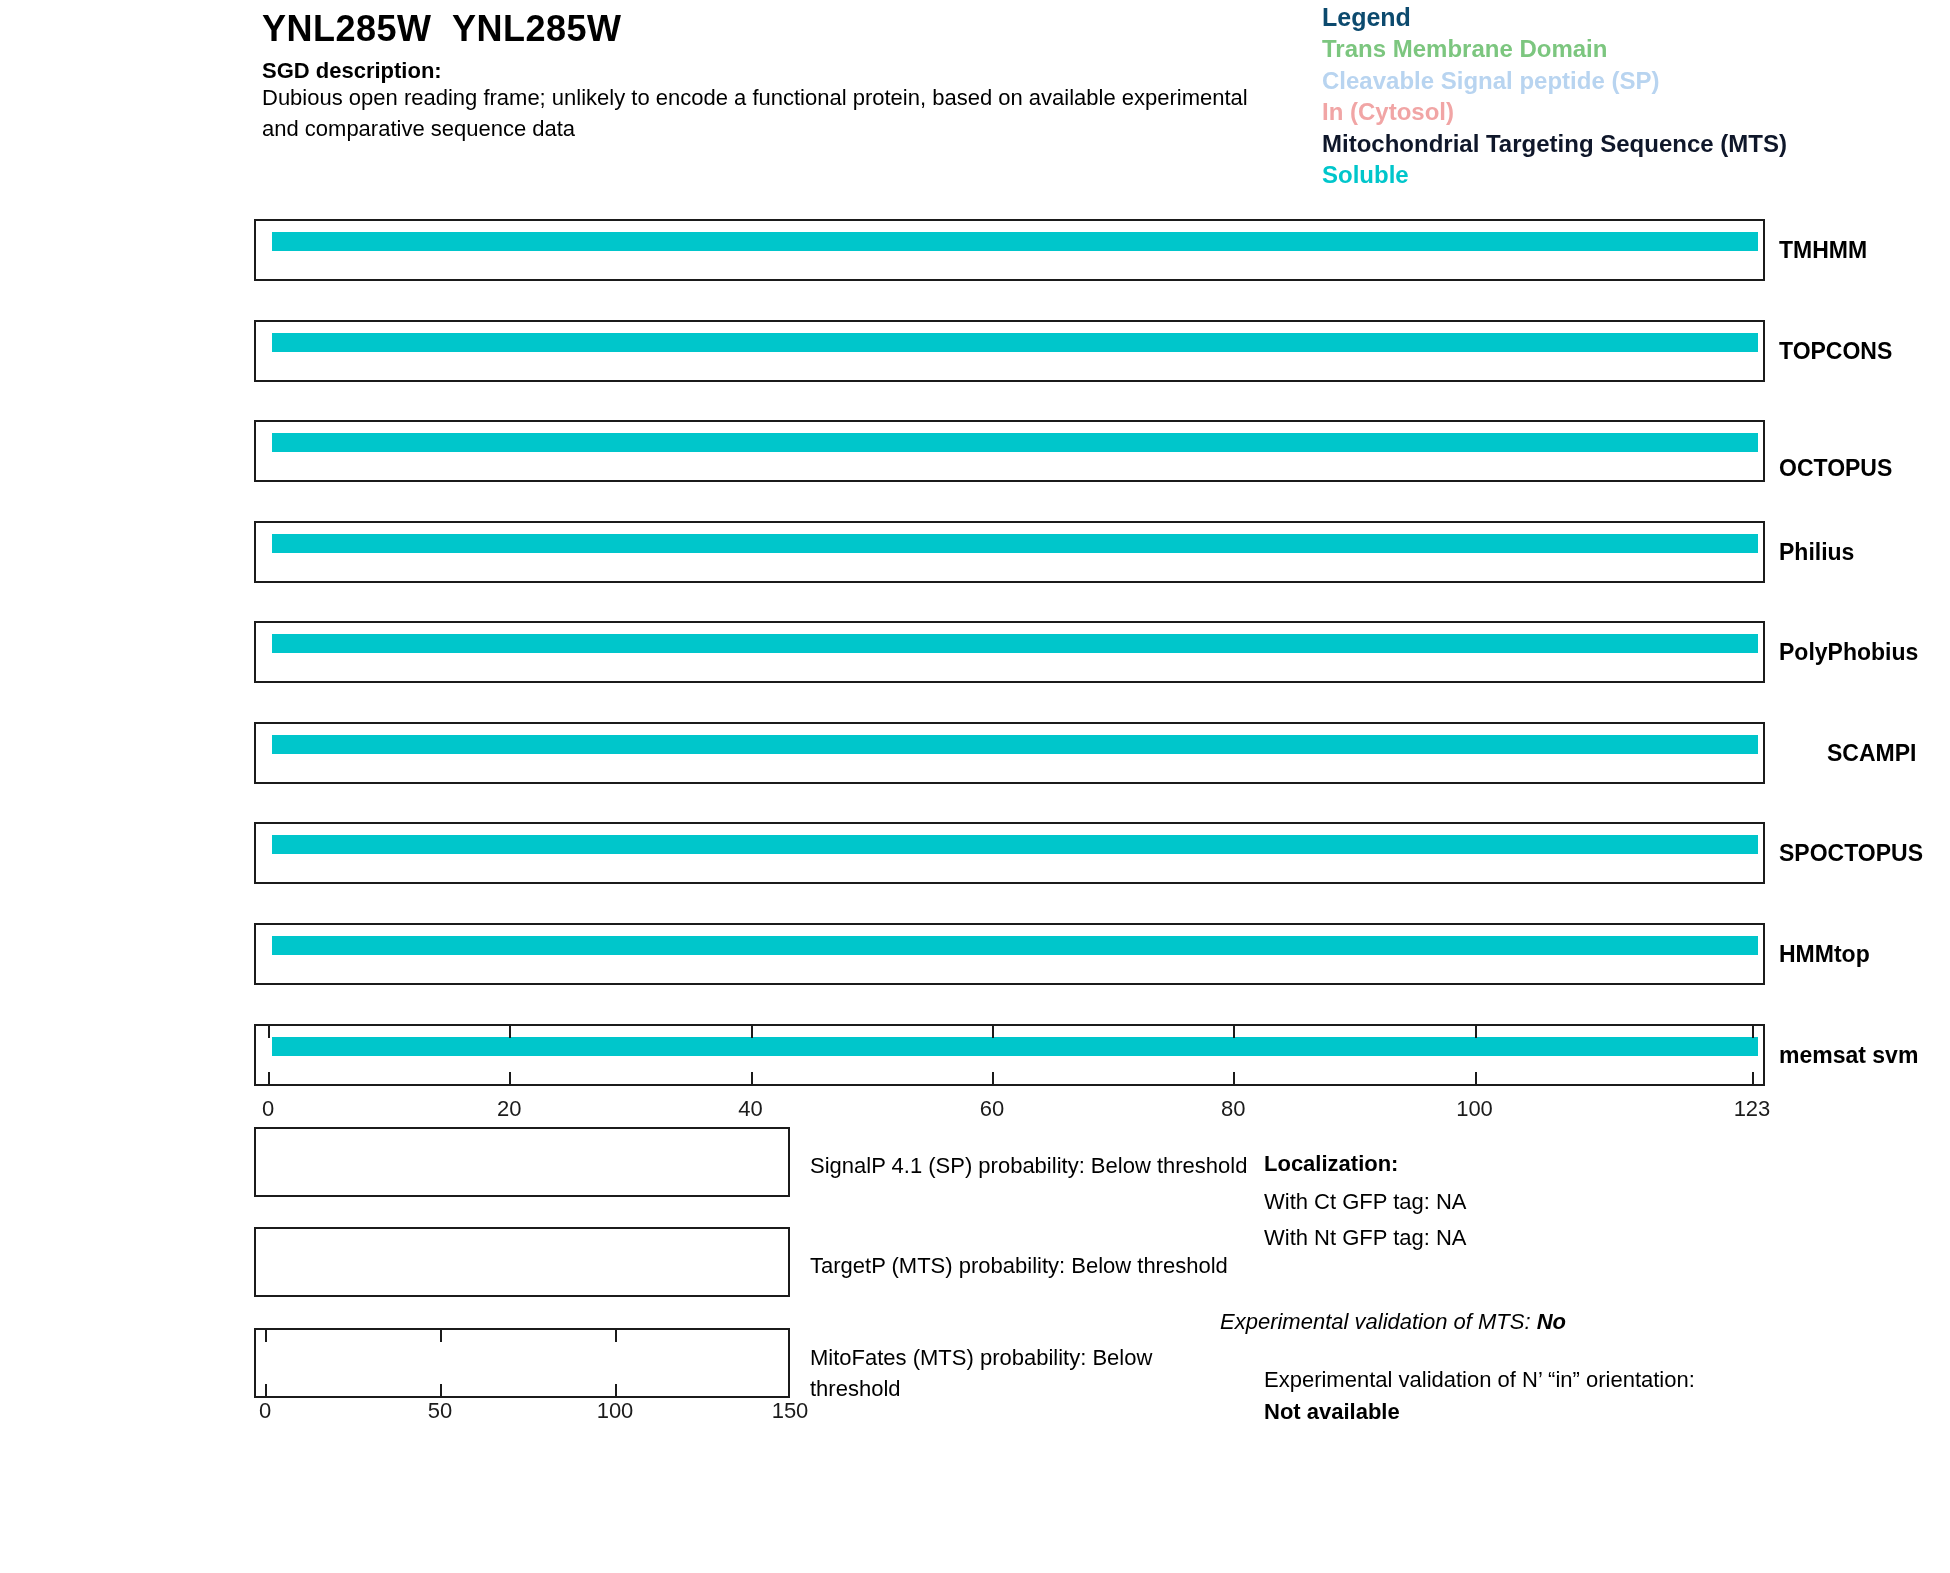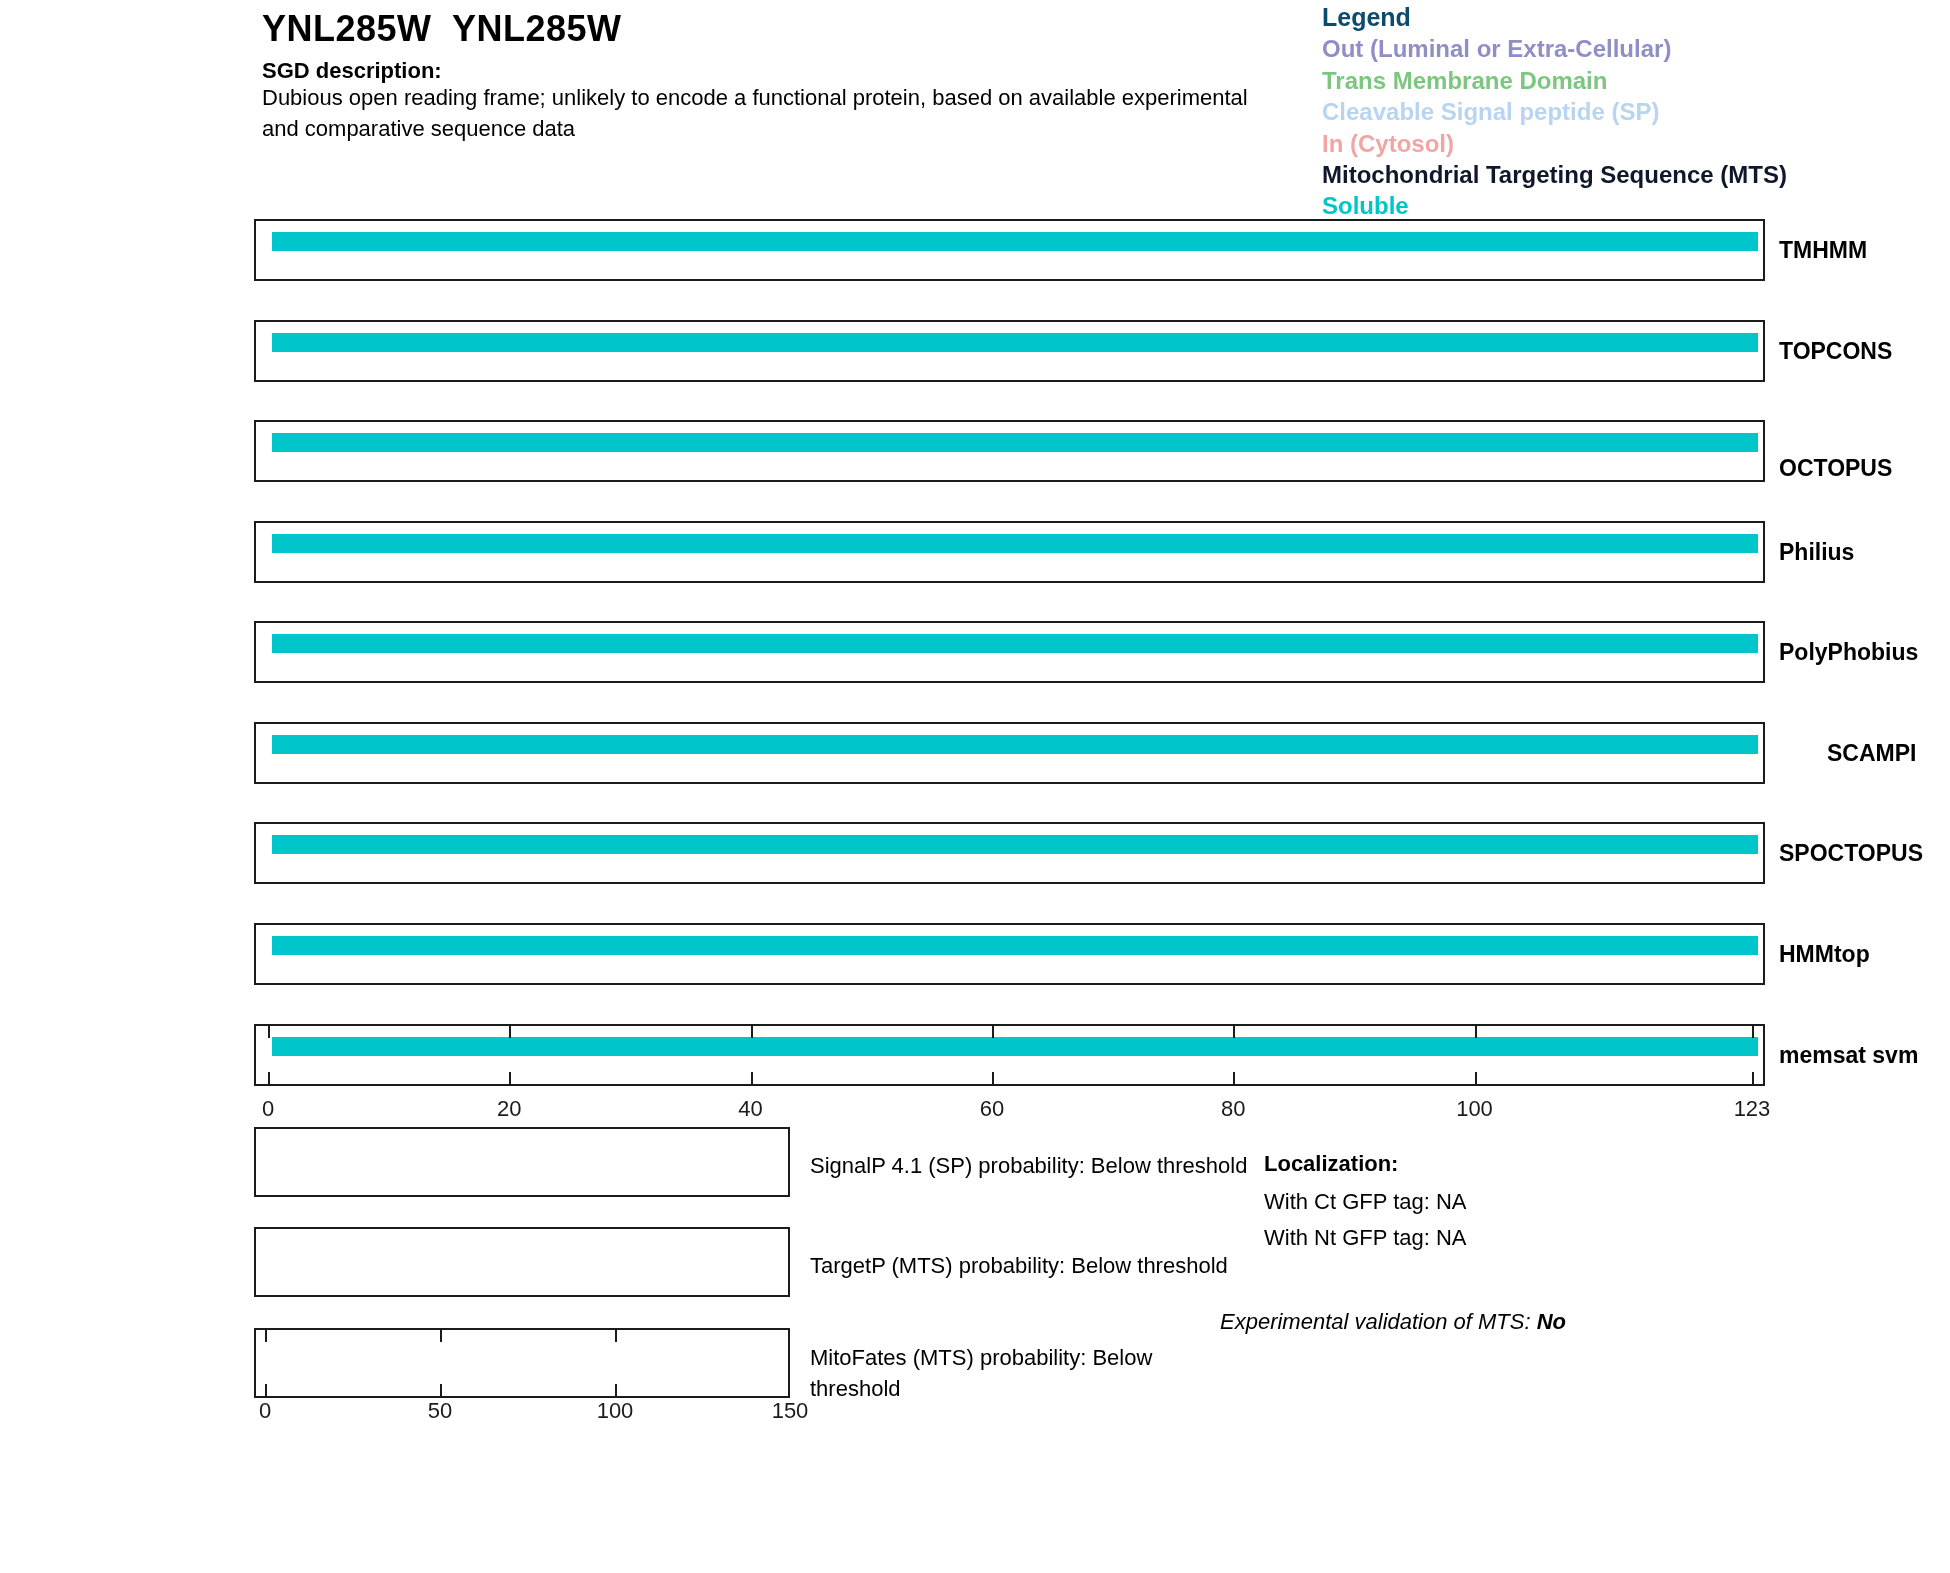--- a/index.html
+++ b/index.html
@@ -26,21 +26,20 @@
 
 <div id="canvas">
 
   <div class="abs figure-title" style="left:262px;top:8px;">YNL285W  YNL285W</div>
   <div class="abs sgd-label" style="left:262px;top:58px;">SGD description:</div>
   <div class="abs sgd-text" style="left:262px;top:82px;width:1008px;">Dubious open reading frame; unlikely to encode a functional protein, based on available experimental and comparative sequence data</div>
 
   <div class="abs legend" style="left:1322px;top:2px;">
     <div class="legend-title">Legend</div>
     <div id="legend-items">
-        <div class="legend-item" style="color: rgb(143, 142, 199);">Out (Luminal or Extra-Cellular)</div>
         <div class="legend-item" style="color: rgb(124, 198, 127);">Trans Membrane Domain</div>
         <div class="legend-item" style="color: rgb(184, 212, 240);">Cleavable Signal peptide (SP)</div>
         <div class="legend-item" style="color: rgb(241, 165, 165);">In (Cytosol)</div>
         <div class="legend-item" style="color: #0f172a;">Mitochondrial Targeting Sequence (MTS)</div>
         <div class="legend-item" style="color: rgb(0, 198, 203);">Soluble</div>
       </div>
   </div>
 
   <div id="tracks">
       <div class="track-box" style="left: 254px; top: 219px; width: 1511px; height: 62px;">
@@ -122,14 +121,15 @@
       <div class="axis-label" style="left: 265px; top: 1398px;">0</div>
       <div class="axis-label" style="left: 440px; top: 1398px;">50</div>
       <div class="axis-label" style="left: 615px; top: 1398px;">100</div>
       <div class="axis-label" style="left: 790px; top: 1398px;">150</div>
     </div>
 
   <div class="abs loc bold" style="left:1264px;top:1148px;">Localization:</div>
   <div class="abs loc" style="left:1264px;top:1186px;">With Ct GFP tag: NA</div>
   <div class="abs loc" style="left:1264px;top:1222px;">With Nt GFP tag: NA</div>
   <div class="abs loc" style="left:1220px;top:1306px;width:520px;font-style:italic;"><span>Experimental validation of MTS: </span><span class="bold">No</span></div>
+  <div class="abs loc" style="left:1264px;top:1364px;width:450px;"><span>Experimental validation of N’ “in” orientation: </span><span class="bold">Not available</span></div>
 
 </div>
 
 </body></html>

